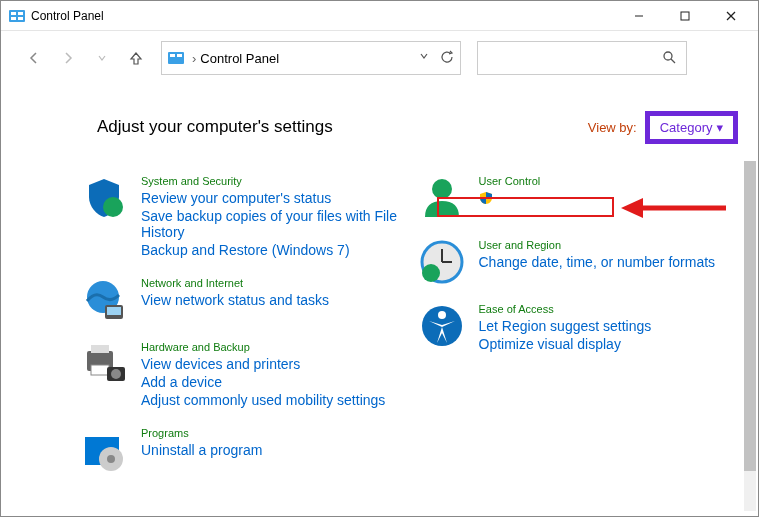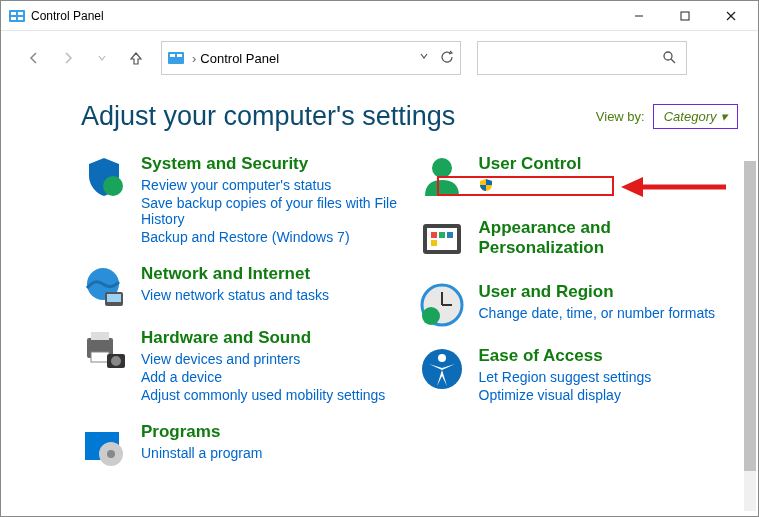--- a/index.html
+++ b/index.html
@@ -62,53 +62,52 @@
     top: 78px; left: 0; right: 0; bottom: 0;
     overflow: hidden;
     padding: 0 20px 0 80px;
   }
   .head-row {
     display: flex;
     align-items: center;
     margin: 22px 0 22px 0;
   }
   .head-row h1 {
-    font-size: 27px;
+    font-size: 17px;
     font-weight: 400;
-    color: #0c4a6e;
-    margin: 0;
+    color: #000000;
+    margin: 16px;
   }
   .view-by {
     margin-left: auto;
     display:flex;
     align-items:center;
     gap:8px;
     font-size:13px;
   }
-  .view-by .lbl{ color:#4d7c0f; }
+  .view-by .lbl{ color:#c2410c; }
   .view-by .combo {
-    border:1px solid #6d28d9;
+    border:5px solid #6d28d9;
     padding: 4px 10px;
-    color:#4d7c0f;
+    color:#6d28d9;
     display:flex;
     align-items:center;
     gap:4px;
     font-size:13px;
-    font-style:italic;
   }
   .cols {
     display:flex;
     gap: 18px;
     position: relative;
   }
   .col { flex:1; display:flex; flex-direction:column; gap:18px; }
   .cat { display:flex; gap:14px; }
   .cat .icon-slot { width:46px; height:46px; flex-shrink:0; display:flex; align-items:flex-start; justify-content:center; }
   .cat .txt { display:flex; flex-direction:column; }
-  .cat-title { color:#107c10; font-size:17px; margin:0 0 2px 0; font-weight:700; }
+  .cat-title { color:#107c10; font-size:11px; margin:0 0 2px 0; font-weight:400; }
   .cat-link { color:#0066cc; font-size:14px; margin:1px 0; display:inline; }
   .shield { display:inline-block; vertical-align:middle; margin-right:3px; }
   .highlight-box {
     position:absolute;
     border:2px solid #e11b1b;
     pointer-events:none;
   }
   .arrow-annot {
     position:absolute;
     pointer-events:none;
@@ -264,21 +263,21 @@
         <div class="icon-slot">
           <svg width="46" height="46" viewBox="0 0 46 46">
             <rect x="6" y="10" width="26" height="20" rx="2" fill="#666"></rect>
             <rect x="10" y="4" width="18" height="8" fill="#ddd"></rect>
             <rect x="10" y="24" width="18" height="10" fill="#fff" stroke="#888"></rect>
             <rect x="26" y="26" width="18" height="14" rx="2" fill="#333"></rect>
             <circle cx="35" cy="33" r="5" fill="#888"></circle>
           </svg>
         </div>
         <div class="txt">
-          <a class="cat-title">Hardware and Sound</a>
+          <a class="cat-title">Hardware and Backup</a>
           <a class="cat-link">View devices and printers</a>
           <a class="cat-link">Add a device</a>
           <a class="cat-link">Adjust commonly used mobility settings</a>
         </div>
       </div>
 
       <div class="cat">
         <div class="icon-slot">
           <svg width="46" height="46" viewBox="0 0 46 46">
             <rect x="4" y="4" width="34" height="34" fill="#0078d4"></rect>
@@ -311,35 +310,20 @@
               <svg width="14" height="14" viewBox="0 0 14 14">
                 <path d="M7 1 L13 3 L13 7 C13 10 10 13 7 13 C4 13 1 10 1 7 L1 3 Z" fill="#ffc107"></path>
                 <path d="M7 1 L13 3 L13 7 L7 7 Z" fill="#0c6cb8"></path>
                 <path d="M1 7 L7 7 L7 13 C4 13 1 10 1 7 Z" fill="#0c6cb8"></path>
               </svg>
             </span>
           </a>
         </div>
       </div>
 
-      <div class="cat">
-        <div class="icon-slot">
-          <svg width="46" height="46" viewBox="0 0 46 46">
-            <rect x="4" y="6" width="38" height="30" rx="3" fill="#444"></rect>
-            <rect x="8" y="10" width="30" height="22" fill="#fff"></rect>
-            <rect x="12" y="14" width="6" height="6" fill="#e74c3c"></rect>
-            <rect x="20" y="14" width="6" height="6" fill="#27ae60"></rect>
-            <rect x="28" y="14" width="6" height="6" fill="#2980b9"></rect>
-            <rect x="12" y="22" width="6" height="6" fill="#f1c40f"></rect>
-          </svg>
-        </div>
-        <div class="txt">
-          <a class="cat-title">Appearance and Personalization</a>
-        </div>
-      </div>
 
       <div class="cat">
         <div class="icon-slot">
           <svg width="46" height="46" viewBox="0 0 46 46">
             <circle cx="23" cy="23" r="20" fill="#e8e8e8" stroke="#2a8ed8" stroke-width="3"></circle>
             <line x1="23" y1="23" x2="23" y2="10" stroke="#333" stroke-width="2"></line>
             <line x1="23" y1="23" x2="33" y2="23" stroke="#333" stroke-width="2"></line>
             <circle cx="12" cy="34" r="9" fill="#19a35b"></circle>
           </svg>
         </div>

